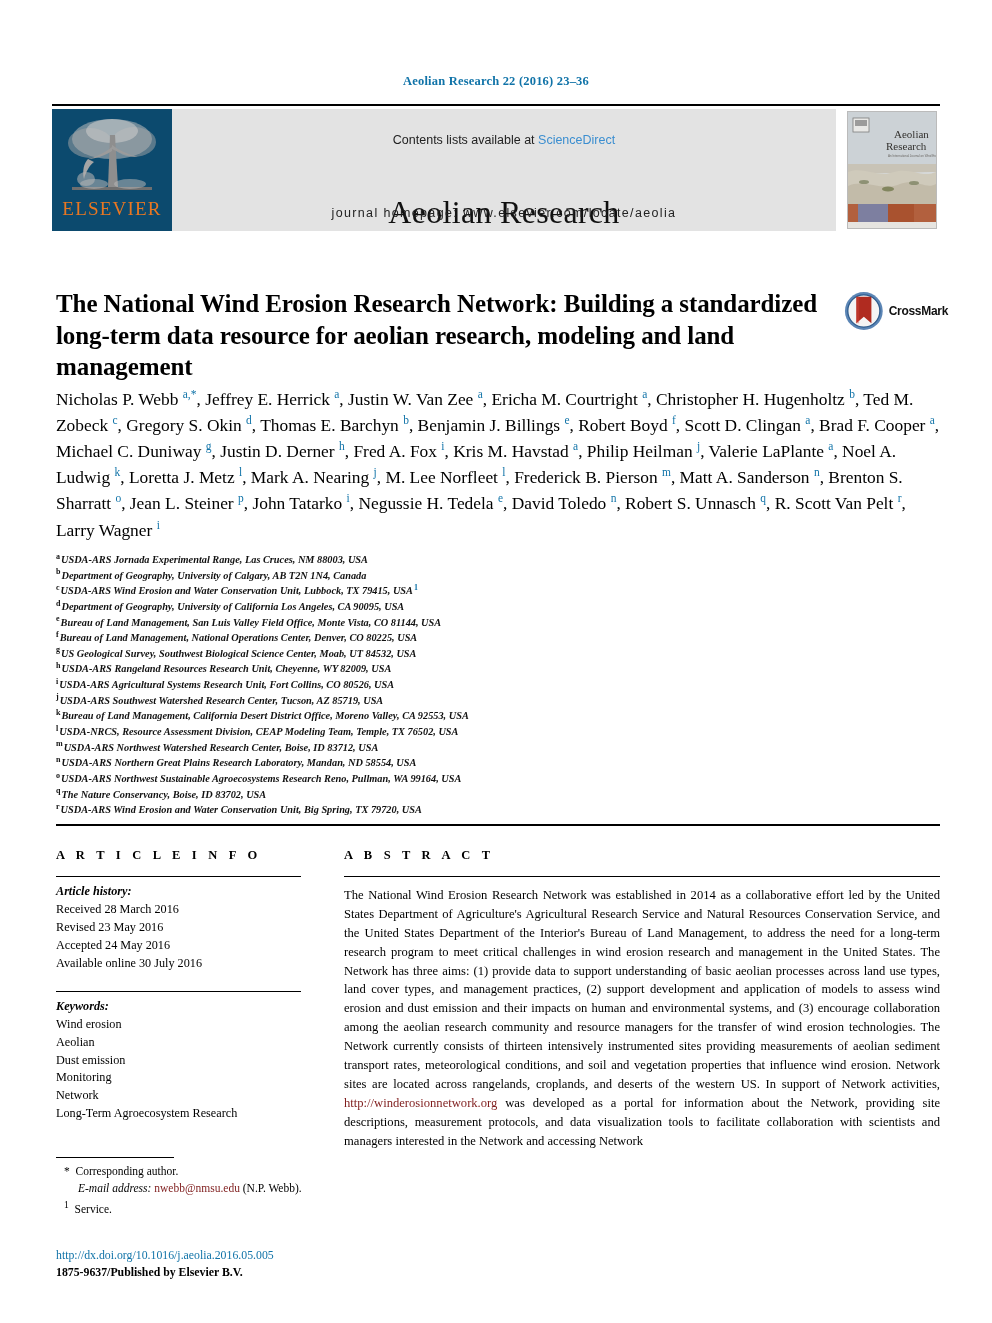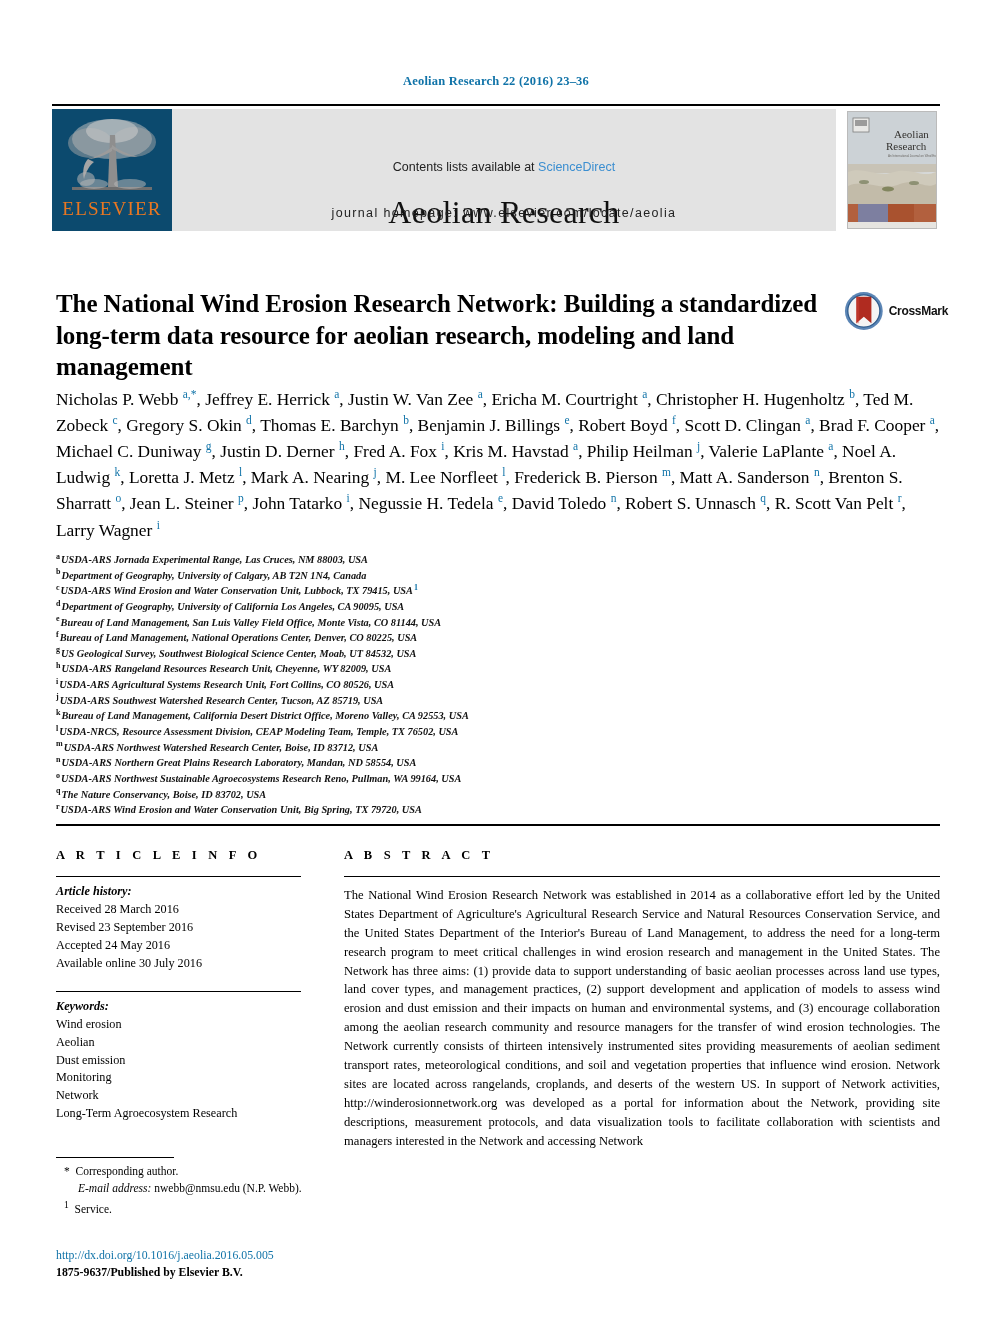--- a/index.html
+++ b/index.html
@@ -76,22 +76,22 @@
     line-height: 1;
     margin-top: -2px;
   }
   .masthead-center {
     flex: 1 1 auto;
     background: #e3e3e3;
     position: relative;
     display: flex;
     flex-direction: column;
     align-items: center;
-    justify-content: flex-end;
-    padding-top: 6px;
+    justify-content: space-between;
+    padding-top: 24px;
     box-sizing: border-box;
   }
   .contents-line {
     font-family: "Liberation Sans", sans-serif;
     font-size: 12.5px;
     color: #222;
   }
   .contents-line .sd {
     color: #3b8ed0;
   }
@@ -264,21 +264,21 @@
     width: 596px;
   }
   .abs-text {
     font-family: "Liberation Serif", serif;
     font-size: 12.6px;
     line-height: 1.5;
     text-align: justify;
     color: #000;
   }
   .abs-text a, .link {
-    color: #000000;
+    color: #7f1d1d;
     text-decoration: none;
   }
 
   
   .foot-rule {
     position: absolute;
     left: 56px;
     top: 1157px;
     width: 118px;
     border-top: 1px solid #000;
@@ -424,21 +424,21 @@
     </div>
 
   <div class="rule-top"></div>
 
   <div class="info-col">
     <div class="sec-head">A R T I C L E   I N F O</div>
     <div class="info-rule"></div>
     <div class="info-block">
       <div class="lab">Article history:</div>
       <div>Received 28 March 2016</div>
-      <div>Revised 23 September 2016</div>
+      <div>Revised 23 May 2016</div>
       <div>Accepted 24 May 2016</div>
       <div>Available online 30 July 2016</div>
     </div>
     <div class="kw-rule"></div>
     <div class="info-block">
       <div class="lab">Keywords:</div>
       <div>Wind erosion</div>
       <div>Aeolian</div>
       <div>Dust emission</div>
       <div>Monitoring</div>

